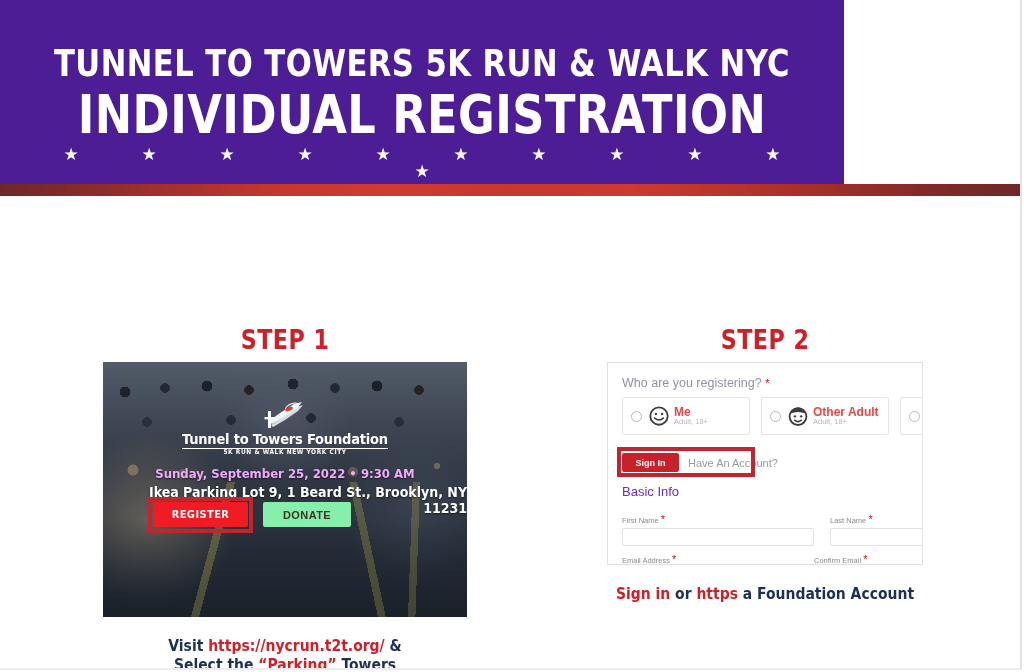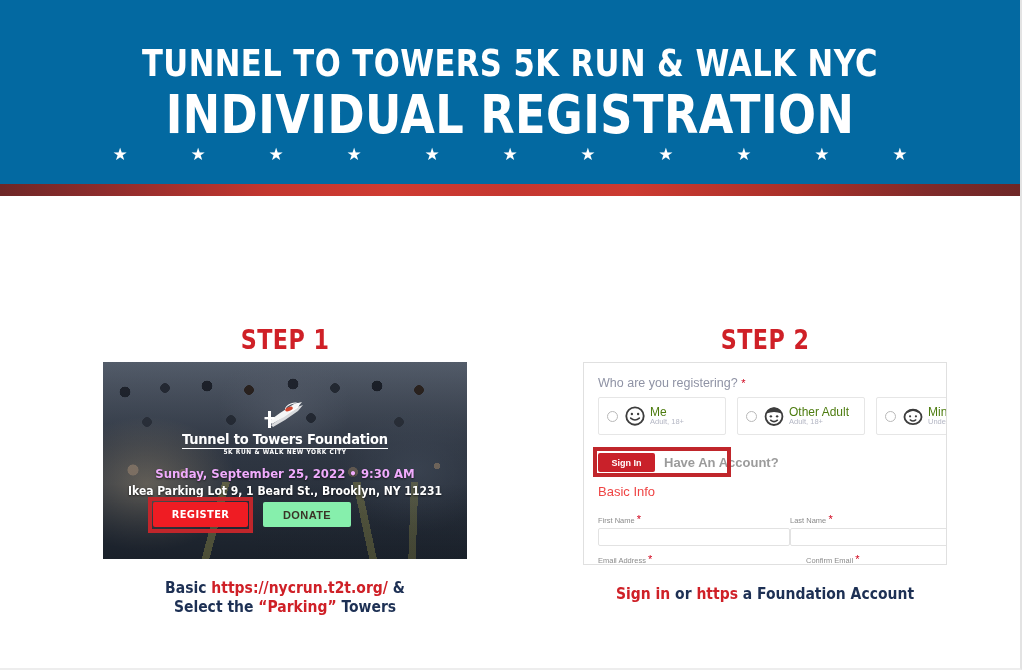--- a/index.html
+++ b/index.html
@@ -25,23 +25,23 @@
     background: #ffffff;
     border-right: 2px solid #e3e3e3;
     border-bottom: 2px solid #ededed;
     overflow: hidden;
   }
 
   
   .banner {
     position: absolute;
     left: 0; top: 0;
-    width: 1020px;
+    width: 844px;
     height: 184px;
-    background: #0369a1;
+    background: #4c1d95;
     overflow: hidden;
   }
   .banner-title {
     position: absolute;
     left: 0; right: 0;
     top: 45px;
     text-align: center;
     color: #ffffff;
     font-family: "Liberation Sans Narrow", "DejaVu Sans Condensed", "Liberation Sans", sans-serif;
     font-weight: bold;
@@ -120,21 +120,21 @@
     font-size: 15.5px;
     line-height: 19px;
     margin-top: 20px;
   }
   .step-caption .red { color: #cf2027; }
 
   
   .shot1 {
     position: relative;
     width: 364px;
-    height: 197px;
+    height: 255px;
     margin: 0 auto;
     overflow: hidden;
     background: #4a5464;
   }
   .photo-bg {
     position: absolute;
     inset: 0;
     background:
       radial-gradient(ellipse 40% 55% at 12% 62%, #8b8273 0%, rgba(139,130,115,0) 62%),
       radial-gradient(ellipse 26% 40% at 50% 22%, #5c6472 0%, rgba(92,100,114,0) 70%),
@@ -219,25 +219,25 @@
     color: #f0abfc;
     font-family: "Liberation Sans Narrow", "DejaVu Sans Condensed", "Liberation Sans", sans-serif;
     font-weight: bold;
     font-size: 13px;
     text-shadow: 0 1px 2px rgba(0,0,0,0.6);
   }
   .evt-place {
     position: absolute;
     left: 0; right: 0;
     top: 122px;
-    text-align: center;
-    color: #ffffff;
-    font-family: "Liberation Sans Narrow", "DejaVu Sans Condensed", "Liberation Sans", sans-serif;
-    font-weight: bold;
-    font-size: 12px;
+    text-align: right;
+    color: #ffffff;
+    font-family: "Liberation Sans Narrow", "DejaVu Sans Condensed", "Liberation Sans", sans-serif;
+    font-weight: bold;
+    font-size: 14px;
     text-shadow: 0 1px 2px rgba(0,0,0,0.6);
   }
   .cta-row {
     position: absolute;
     left: 50px;
     top: 140px;
     display: flex;
     gap: 15px;
   }
   .btn-register {
@@ -273,21 +273,21 @@
     position: absolute;
     border: 4px solid #c0262b;
     box-sizing: border-box;
     pointer-events: none;
   }
   #hl-register { left: 45px; top: 135px; width: 105px; height: 36px; }
 
   
   .shot2 {
     position: relative;
-    width: 364px;
+    width: 316px;
     height: 203px;
     margin: 4px auto;
     background: #ffffff;
     border: 1px solid #e0e0e0;
     box-sizing: border-box;
     overflow: hidden;
     font-family: "Liberation Sans", sans-serif;
   }
   .form-q {
     position: absolute;
@@ -317,21 +317,21 @@
   }
   .radio-dot {
     width: 9px; height: 9px;
     border: 1px solid #b9b9b9;
     border-radius: 50%;
     flex: 0 0 auto;
     margin-right: 6px;
   }
   .face-icon { flex: 0 0 auto; margin-right: 4px; }
   .radio-texts { line-height: 1.05; }
-  .radio-title { font-size: 12px; color: #4d7c0f; }
+  .radio-title { font-size: 12px; color: #ef4444; font-weight: bold; }
   .radio-sub   { font-size: 7.5px; color: #b4b7c4; }
 
   .signin-zone {
     position: absolute;
     left: 14px;
     top: 90px;
     display: flex;
     align-items: center;
     gap: 9px;
   }
@@ -339,53 +339,54 @@
     width: 57px; height: 19px;
     background: #c9212a;
     color: #ffffff;
     font-size: 9px;
     font-weight: bold;
     border-radius: 2px;
     display: flex;
     align-items: center;
     justify-content: center;
   }
-  .have-acct { font-size: 13px; color: #9b9b9b; font-weight: bold; }
+  .have-acct { font-size: 11px; color: #9b9b9b; }
   #hl-signin { left: 9px; top: 84px; width: 138px; height: 30px; }
 
   .basic-info {
     position: absolute;
     left: 14px;
     top: 121px;
     font-size: 13px;
-    color: #ef4444;
+    color: #6d28d9;
   }
   .field-grid {
     position: absolute;
     left: 14px;
     top: 150px;
     width: 400px;
     display: flex;
+    gap: 16px;
   }
   .field { width: 192px; }
   .field-label { font-size: 7.5px; color: #8b8b8b; margin-bottom: 3px; }
   .field-input {
     height: 18px;
     border: 1px solid #e2e2e2;
     border-radius: 2px;
     background: #fff;
     box-sizing: border-box;
   }
   .field-grid2 {
     position: absolute;
     left: 14px;
     top: 190px;
     width: 400px;
     display: flex;
-    gap: 16px;
+    gap: 0;
   }
 </style>
 </head>
 <body>
 
 <div id="slide">
 
   <div class="banner">
     <div class="banner-title">TUNNEL TO TOWERS 5K RUN &amp; WALK NYC</div>
     <div class="banner-subtitle">INDIVIDUAL REGISTRATION</div>
@@ -421,21 +422,21 @@
 
       <div class="cta-row">
         <div class="btn-register">REGISTER</div>
         <div class="btn-donate">DONATE</div>
       </div>
 
       <div class="hl-box" id="hl-register"></div>
     </div>
 
     <div class="step-caption">
-      <span>Basic </span><span class="red">https://nycrun.t2t.org/</span><span> &amp;</span><br>
+      <span>Visit </span><span class="red">https://nycrun.t2t.org/</span><span> &amp;</span><br>
       <span>Select the </span><span class="red">“Parking”</span><span> Towers</span>
     </div>
   </div>
 
   <div class="step-col" id="step2-col">
 
     <div class="step-heading">STEP 2</div>
 
     <div class="shot2">
 

